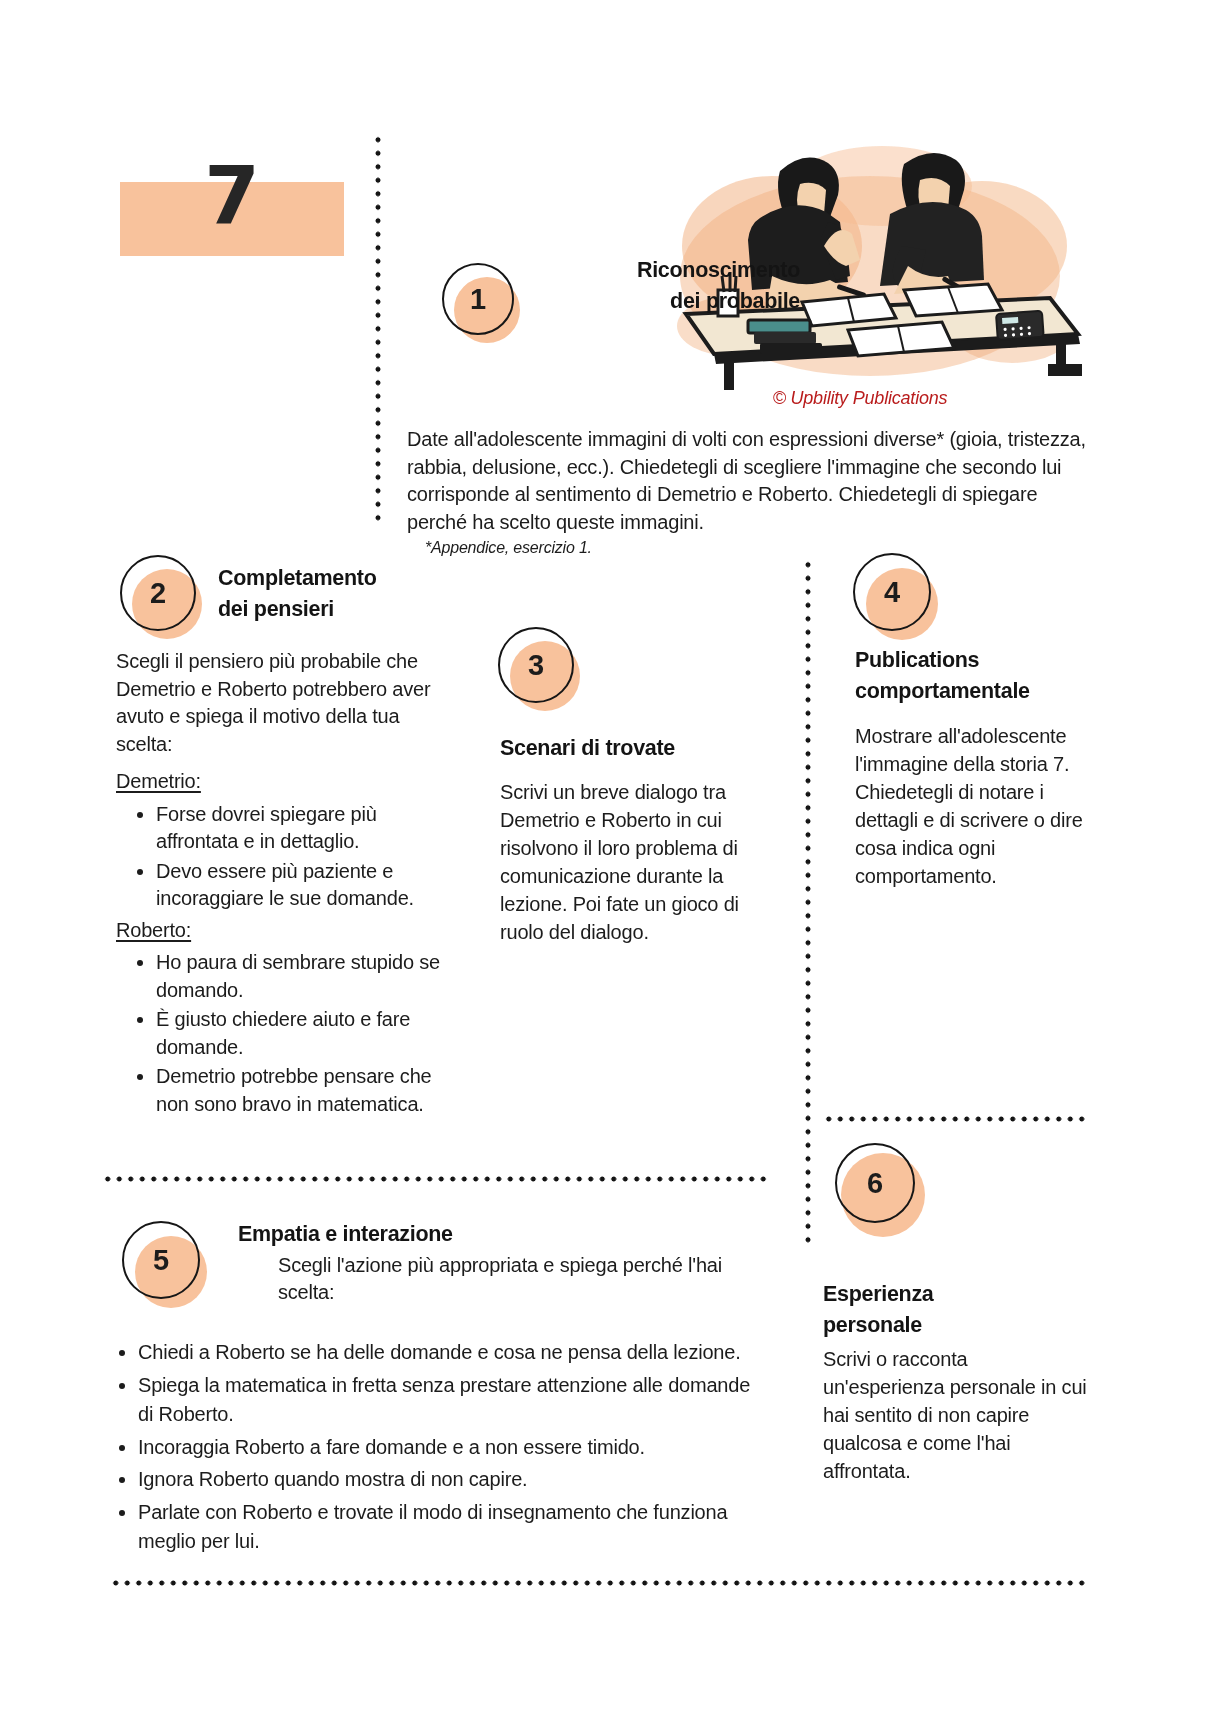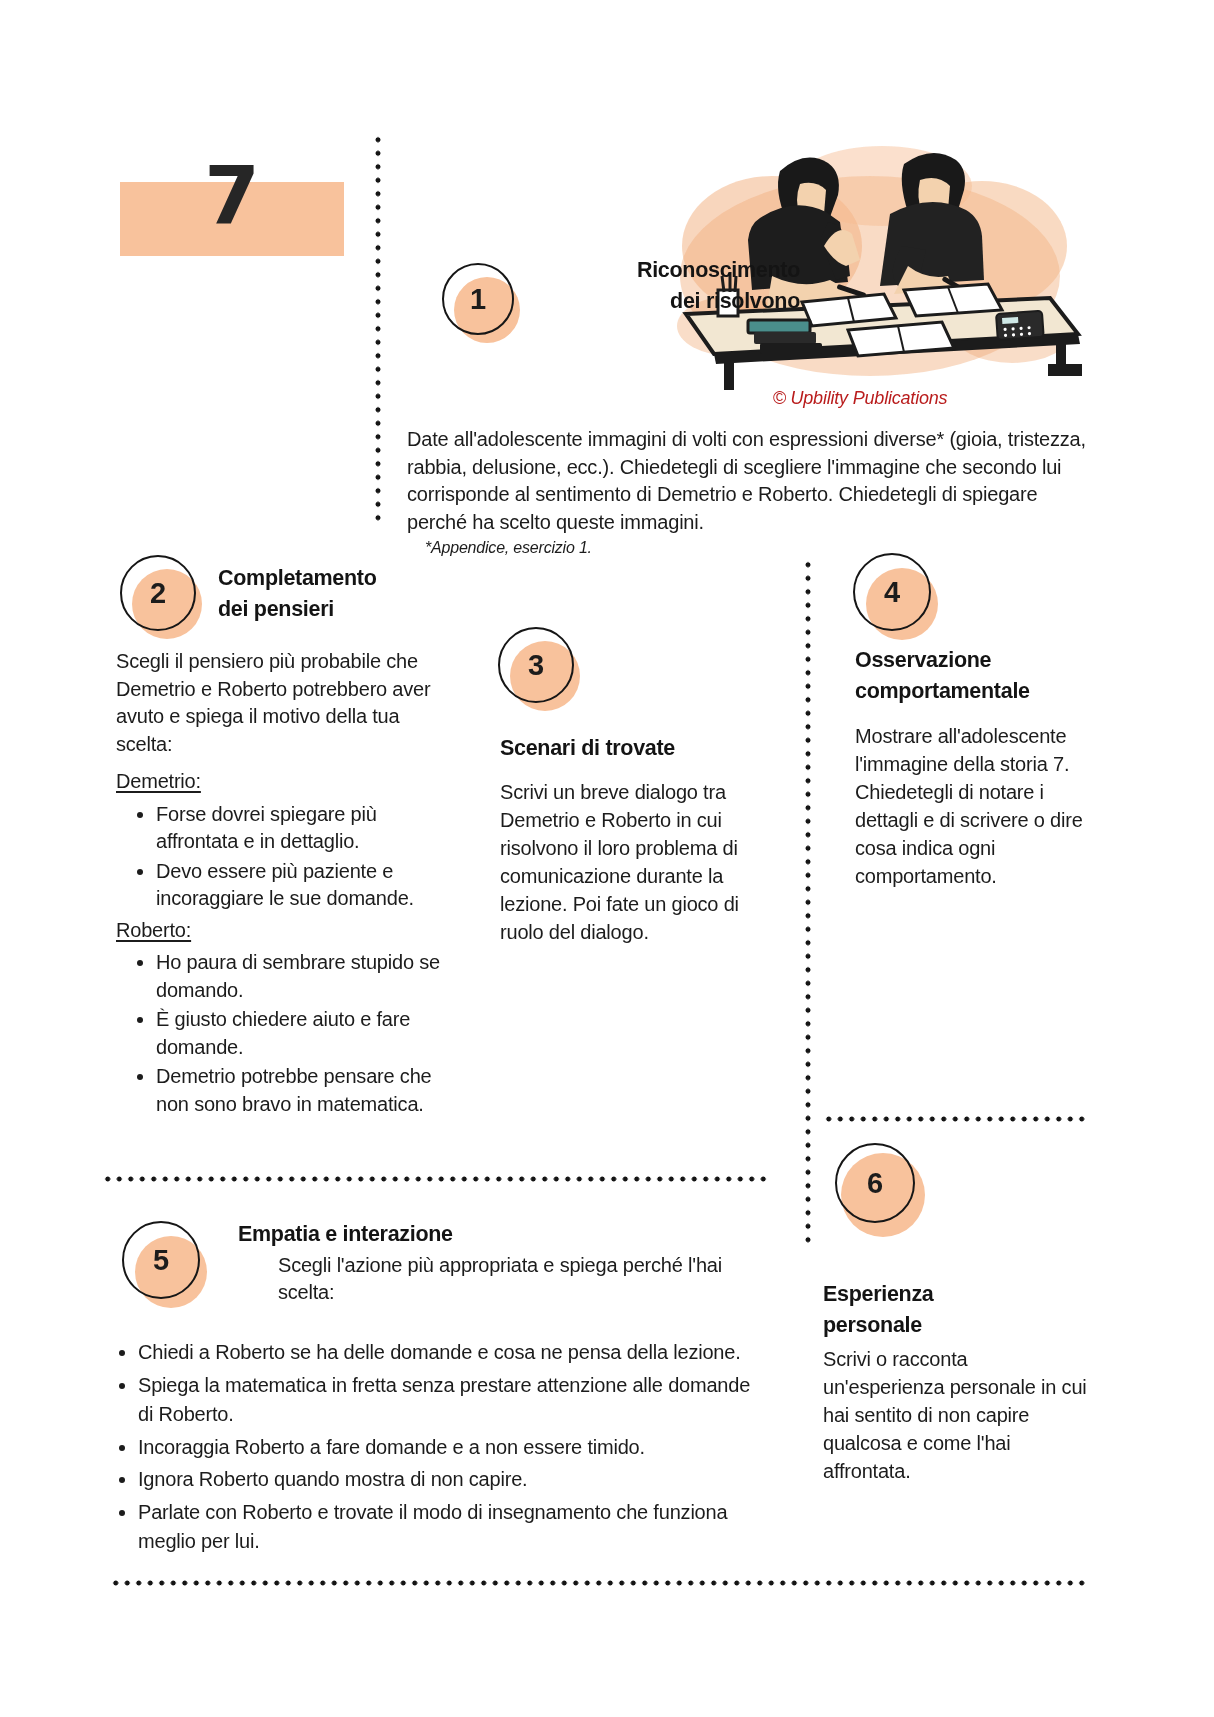--- a/index.html
+++ b/index.html
@@ -130,21 +130,21 @@
     </g>
   </svg>
   <div class="credit" style="left:700px;top:388px;width:320px;">© Upbility Publications</div>
 
   <div class="badge" style="left:442px;top:263px;">
     <div class="blob" style="left:12px;top:14px;width:66px;height:66px;"></div>
     <div class="ring" style="width:68px;height:68px;">1</div>
   </div>
   <div class="h-title" style="left:540px;top:255px;width:260px;text-align:right;">
     <span>Riconoscimento</span><br>
-    <span>dei risolvono</span>
+    <span>dei probabile</span>
   </div>
   <div class="body-text" style="left:407px;top:426px;width:692px;">Date all'adolescente immagini di volti con espressioni diverse* (gioia, tristezza, rabbia, delusione, ecc.). Chiedetegli di scegliere l'immagine che secondo lui corrisponde al sentimento di Demetrio e Roberto. Chiedetegli di spiegare perché ha scelto queste immagini.</div>
   <div class="footnote" style="left:407px;top:539px;">*Appendice, esercizio 1.</div>
 
   <div class="badge" style="left:120px;top:555px;">
     <div class="blob" style="left:12px;top:14px;width:70px;height:70px;"></div>
     <div class="ring" style="width:72px;height:72px;">2</div>
   </div>
   <div class="h-title" style="left:218px;top:563px;width:220px;">
     <span>Completamento</span><br>
@@ -170,21 +170,21 @@
     <div class="ring" style="width:72px;height:72px;">3</div>
   </div>
   <div class="h-title" style="left:500px;top:733px;width:240px;">Scenari di trovate</div>
   <div class="body-text" style="left:500px;top:778px;width:242px;line-height:28px;">Scrivi un breve dialogo tra Demetrio e Roberto in cui risolvono il loro problema di comunicazione durante la lezione. Poi fate un gioco di ruolo del dialogo.</div>
 
   <div class="badge" style="left:853px;top:553px;">
     <div class="blob" style="left:13px;top:15px;width:72px;height:72px;"></div>
     <div class="ring" style="width:74px;height:74px;">4</div>
   </div>
   <div class="h-title" style="left:855px;top:645px;width:250px;">
-    <span>Osservazione</span><br>
+    <span>Publications</span><br>
     <span>comportamentale</span>
   </div>
   <div class="body-text" style="left:855px;top:722px;width:248px;line-height:28px;">Mostrare all'adolescente l'immagine della storia 7. Chiedetegli di notare i dettagli e di scrivere o dire cosa indica ogni comportamento.</div>
 
   <div class="badge" style="left:122px;top:1221px;">
     <div class="blob" style="left:13px;top:15px;width:72px;height:72px;"></div>
     <div class="ring" style="width:74px;height:74px;">5</div>
   </div>
   <div class="h-title" style="left:238px;top:1219px;width:450px;">Empatia e interazione</div>
   <div class="body-text" style="left:238px;top:1252px;width:470px;line-height:27px;margin-left:40px;">Scegli l'azione più appropriata e spiega perché l'hai scelta:</div>

